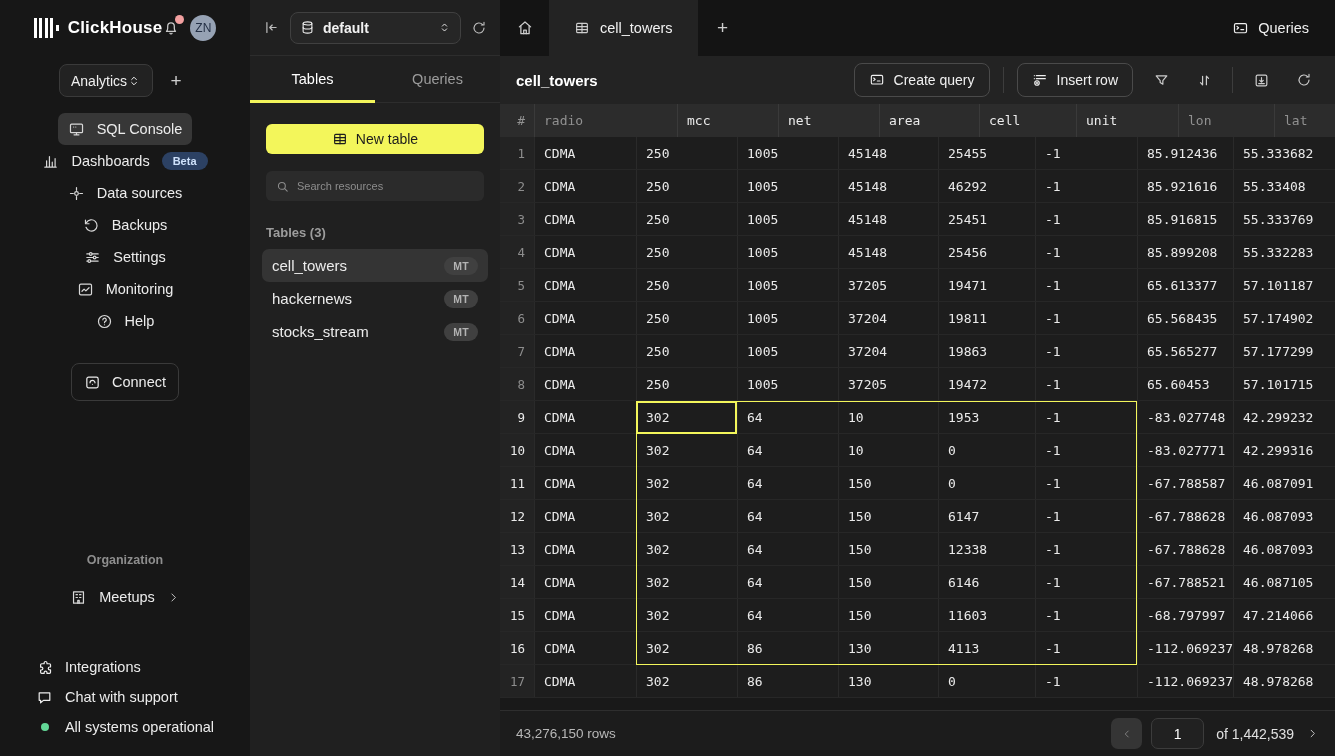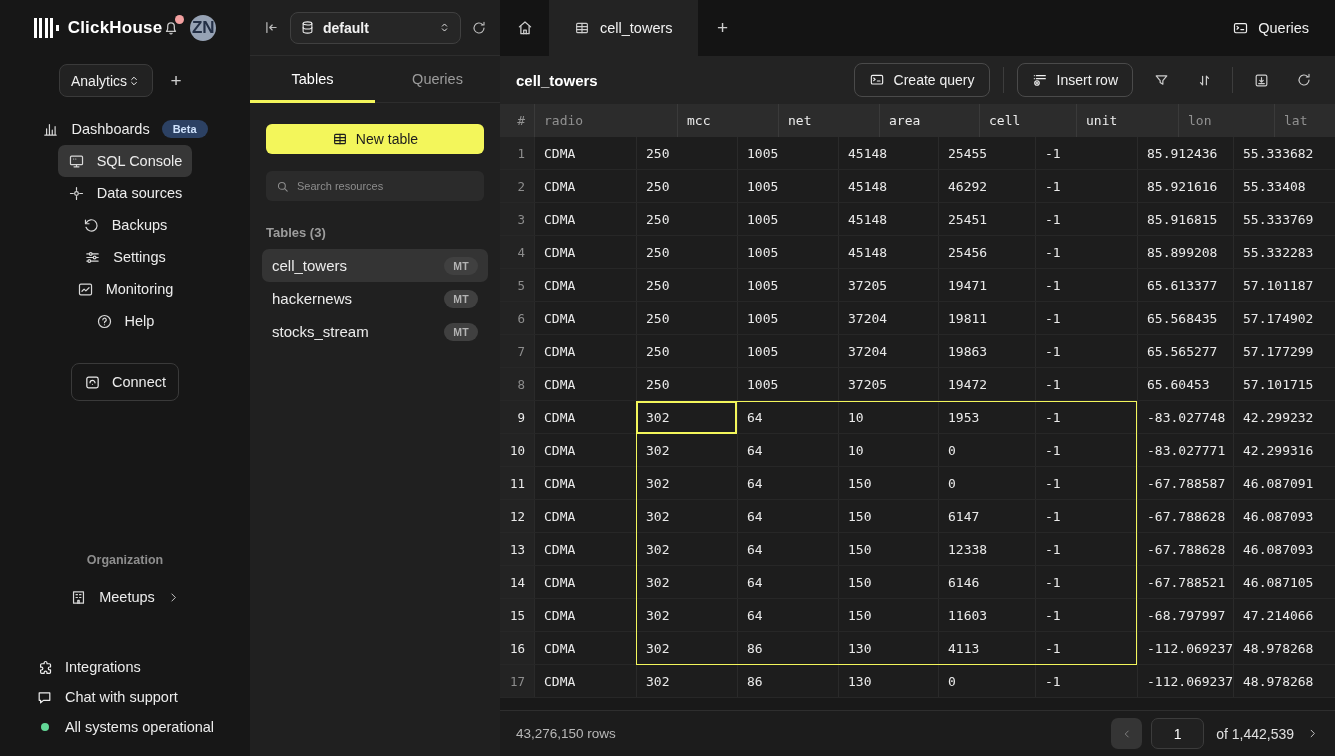--- a/index.html
+++ b/index.html
@@ -15,21 +15,21 @@
   
   .sidebar { width:250px; background:#171717; display:flex; flex-direction:column; flex-shrink:0;align-items:center; }
   .logo-row { height:56px; display:flex; align-items:center; padding:0 14px; }
   .ch-logo { display:flex; align-items:center; gap:2.5px; height:22px; margin-right:9px; }
   .ch-logo i { display:block; width:3px; height:20px; background:#fff; }
   .ch-logo i.dot { height:6px; }
   .brand { font-size:17px; font-weight:700; color:#fff; letter-spacing:.2px; }
   .logo-spacer { flex:1; }
   .bell-wrap { position:relative; color:#c9c9c9; margin-right:10px; }
   .bell-dot { position:absolute; top:-4px; right:-4px; width:9px; height:9px; border-radius:50%; background:#f2a0a0; }
-  .avatar { width:26px; height:26px; border-radius:50%; background:#96a2b4; color:#232f45; font-size:17px; font-weight:700; display:flex; align-items:center; justify-content:center; }
+  .avatar { width:26px; height:26px; border-radius:50%; background:#96a2b4; color:#232f45; font-size:12px; font-weight:400; display:flex; align-items:center; justify-content:center; }
 
   .workspace-row { display:flex; align-items:center; gap:8px; padding:0 12px; margin:8px 0 16px; }
   .ws-select { flex:1; height:33px; background:#222; border:1px solid #3a3a3a; border-radius:8px; display:flex; align-items:center; padding:0 11px; color:#f0f0f0; }
   .ws-select .lbl { flex:1; }
   .plus-btn { width:30px; height:30px; display:flex; align-items:center; justify-content:center; color:#cfcfcf; font-size:19px; font-weight:300; }
 
   .nav-item { height:32px; display:flex; align-items:center; gap:12px; margin:0 12px; padding:0 10px; border-radius:7px; color:#ececec; font-size:14.5px; white-space:nowrap; }
   .nav-item + .nav-item { margin-top:0; }
   .nav-item.active { background:#373737; }
   .nav-item .nico { color:#d8d8d8; flex-shrink:0; }
@@ -129,33 +129,33 @@
   <div class="workspace-row">
     <div class="ws-select">
       <span class="lbl">Analytics</span>
       <svg class="ic" width="14" height="14" viewBox="0 0 24 24">
           <path d="M8 9.5l4-4 4 4M8 14.5l4 4 4-4"></path>
         </svg>
     </div>
     <div class="plus-btn">+</div>
   </div>
 
+  <div class="nav-item active">
+    <svg class="ic nico" width="17" height="17" viewBox="0 0 24 24">
+        <rect x="3.5" y="4.5" width="17" height="12" rx="1.5"></rect>
+        <path d="M12 16.5v3M8.5 19.5h7M8 8.5h.01M11 8.5h.01"></path>
+      </svg>
+    <span>SQL Console</span>
+  </div>
   <div class="nav-item">
     <svg class="ic nico" width="17" height="17" viewBox="0 0 24 24">
         <path d="M4 20h16M6.5 20V11M10.5 20V5M14.5 20v-7M18.5 20V8"></path>
       </svg>
     <span>Dashboards</span>
     <span class="beta-badge">Beta</span>
-  </div>
-  <div class="nav-item active">
-    <svg class="ic nico" width="17" height="17" viewBox="0 0 24 24">
-        <rect x="3.5" y="4.5" width="17" height="12" rx="1.5"></rect>
-        <path d="M12 16.5v3M8.5 19.5h7M8 8.5h.01M11 8.5h.01"></path>
-      </svg>
-    <span>SQL Console</span>
   </div>
   <div class="nav-item">
     <svg class="ic nico" width="17" height="17" viewBox="0 0 24 24">
         <circle cx="12" cy="12" r="2.6"></circle>
         <path d="M12 3.5v4M12 16.5v4M3.5 12h4M16.5 12h4"></path>
       </svg>
     <span>Data sources</span>
   </div>
   <div class="nav-item">
     <svg class="ic nico" width="17" height="17" viewBox="0 0 24 24">

